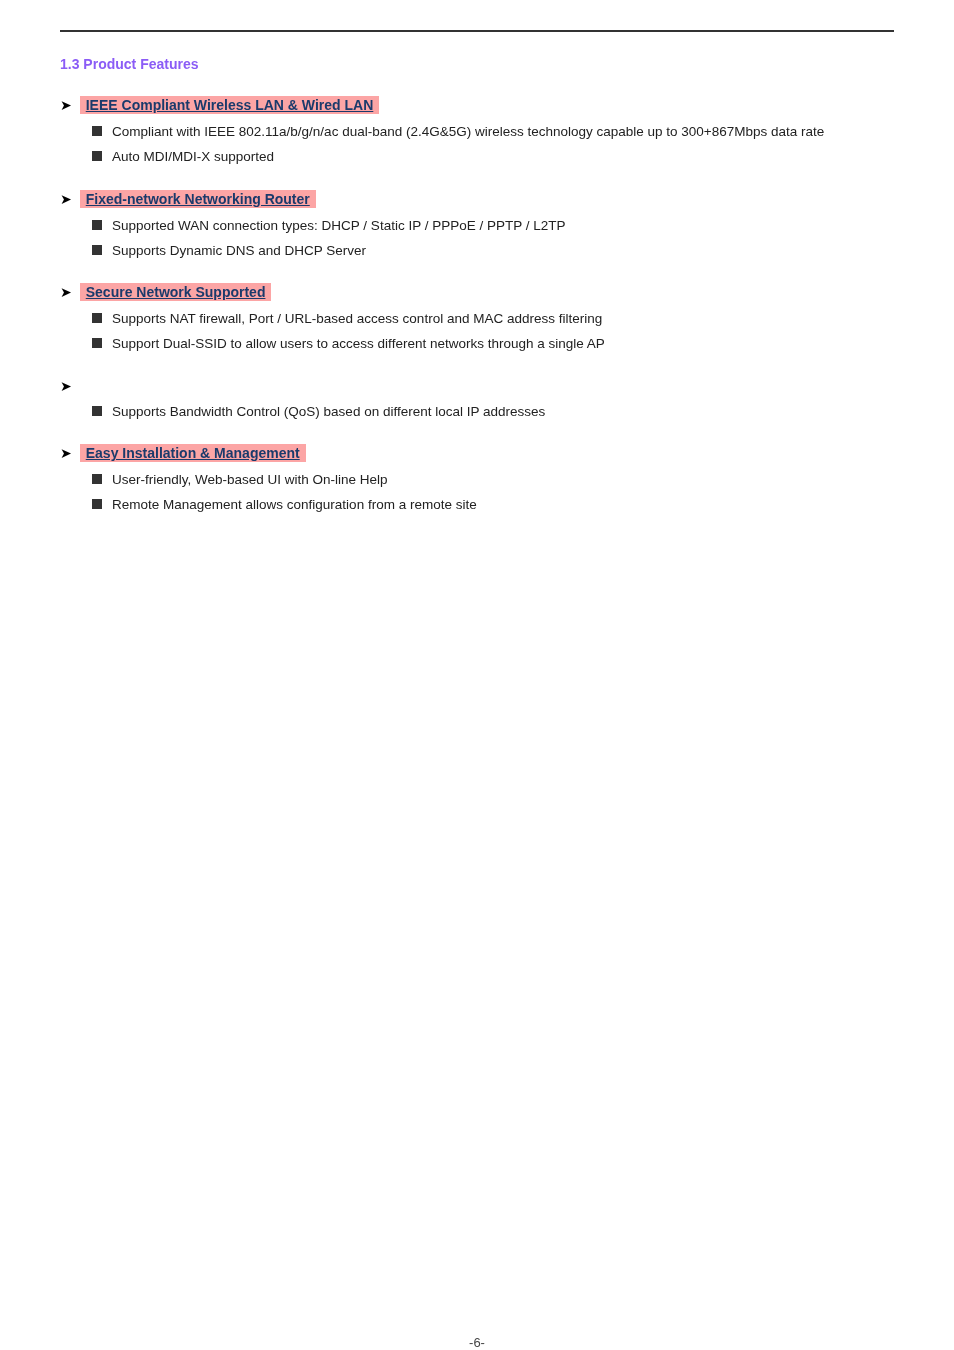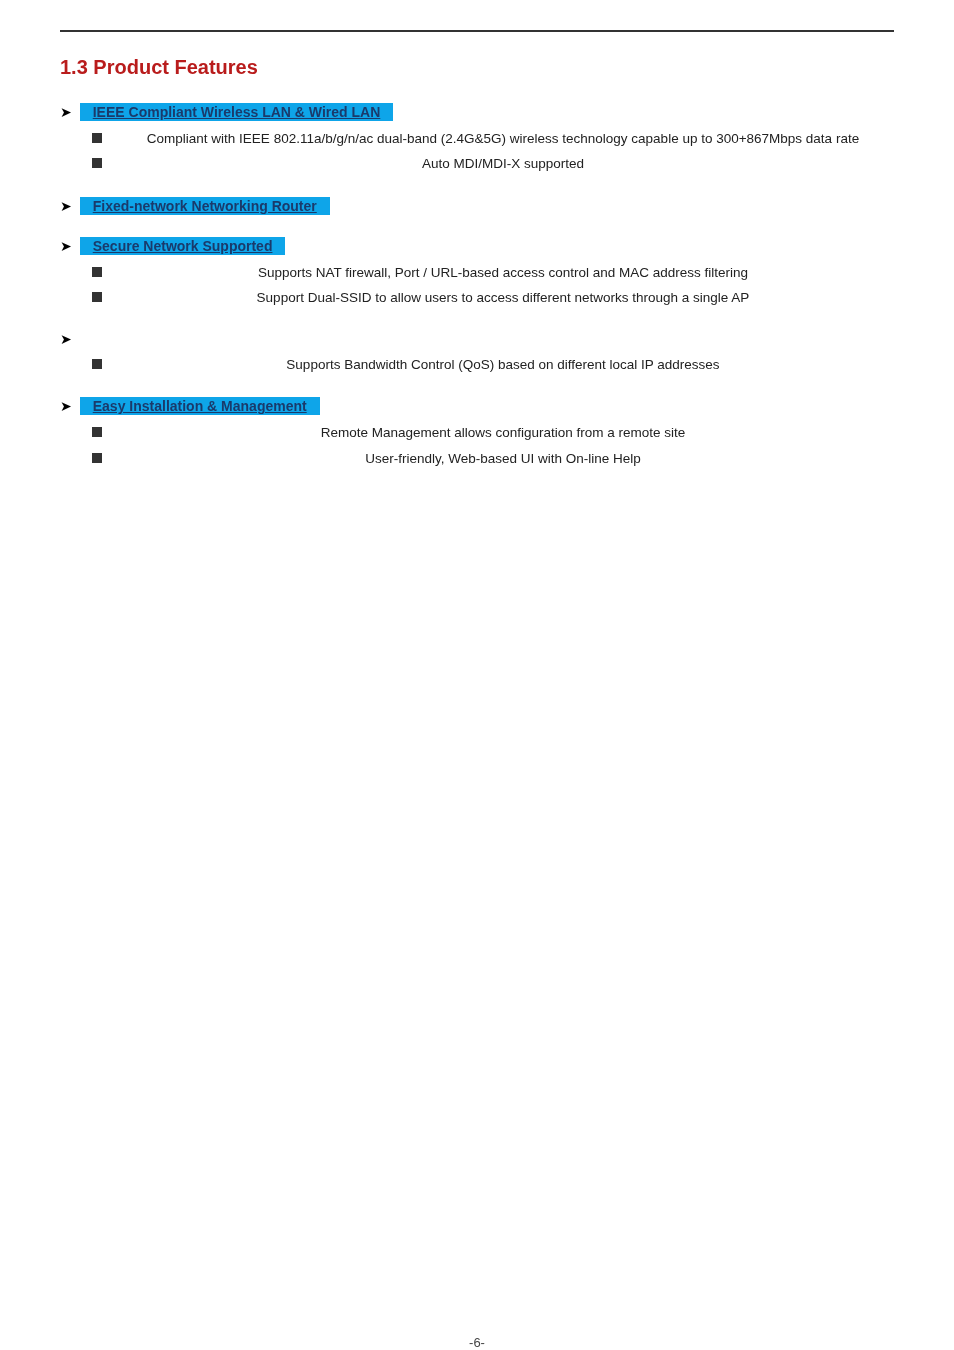--- a/index.html
+++ b/index.html
@@ -26,24 +26,24 @@
     }
 
     .top-divider {
       border: none;
       border-top: 2px solid #333333;
       margin-bottom: 24px;
       margin-top: 30px;
     }
 
     .section-title {
-      font-size: 20px;
+      font-size: 14px;
       font-weight: bold;
       margin-bottom: 24px;
-      color: #b91c1c;
+      color: #8b5cf6;
     }
 
     .feature-section {
       margin-bottom: 22px;
     }
 
     .feature-heading-row {
       display: flex;
       align-items: flex-start;
       margin-bottom: 8px;
@@ -55,22 +55,22 @@
       margin-top: 1px;
       color: #000000;
       flex-shrink: 0;
     }
 
     .feature-heading {
       font-size: 14px;
       font-weight: bold;
       text-decoration: underline;
       color: #1a3a6b;
-      background-color: #0ea5e9;
-      padding: 1px 13px;
+      background-color: #fca5a5;
+      padding: 1px 6px;
     }
 
     .bullet-list {
       list-style: none;
       padding: 0;
       margin: 0;
       margin-left: 32px;
     }
 
     .bullet-list li {
@@ -86,21 +86,20 @@
       width: 10px;
       height: 10px;
       background-color: #333333;
       flex-shrink: 0;
       margin-top: 4px;
       margin-right: 10px;
     }
 
     .bullet-text {
       flex: 1;
-      text-align: center;
     }
 
     .page-footer {
       position: absolute;
       bottom: 30px;
       left: 0;
       right: 0;
       text-align: center;
       font-size: 13px;
       color: #444444;
@@ -129,20 +128,30 @@
             <span class="bullet-square"></span>
             <span class="bullet-text">Auto MDI/MDI-X supported</span>
           </li>
         </ul>
       </div>
       <div class="feature-section">
         <div class="feature-heading-row">
           <span class="arrow-icon">➤</span>
           <span class="feature-heading">Fixed-network Networking Router</span>
         </div>
+        <ul class="bullet-list">
+          <li>
+            <span class="bullet-square"></span>
+            <span class="bullet-text">Supported WAN connection types: DHCP / Static IP / PPPoE / PPTP / L2TP</span>
+          </li>
+          <li>
+            <span class="bullet-square"></span>
+            <span class="bullet-text">Supports Dynamic DNS and DHCP Server</span>
+          </li>
+        </ul>
       </div>
       <div class="feature-section">
         <div class="feature-heading-row">
           <span class="arrow-icon">➤</span>
           <span class="feature-heading">Secure Network Supported</span>
         </div>
         <ul class="bullet-list">
           <li>
             <span class="bullet-square"></span>
             <span class="bullet-text">Supports NAT firewall, Port / URL-based access control and MAC address filtering</span>
@@ -165,24 +174,24 @@
         </ul>
       </div>
       <div class="feature-section">
         <div class="feature-heading-row">
           <span class="arrow-icon">➤</span>
           <span class="feature-heading">Easy Installation &amp; Management</span>
         </div>
         <ul class="bullet-list">
           <li>
             <span class="bullet-square"></span>
-            <span class="bullet-text">Remote Management allows configuration from a remote site</span>
+            <span class="bullet-text">User-friendly, Web-based UI with On-line Help</span>
           </li>
           <li>
             <span class="bullet-square"></span>
-            <span class="bullet-text">User-friendly, Web-based UI with On-line Help</span>
+            <span class="bullet-text">Remote Management allows configuration from a remote site</span>
           </li>
         </ul>
       </div>
     </div>
 
   <div class="page-footer">-6-</div>
 </div>
 
 </body></html>

